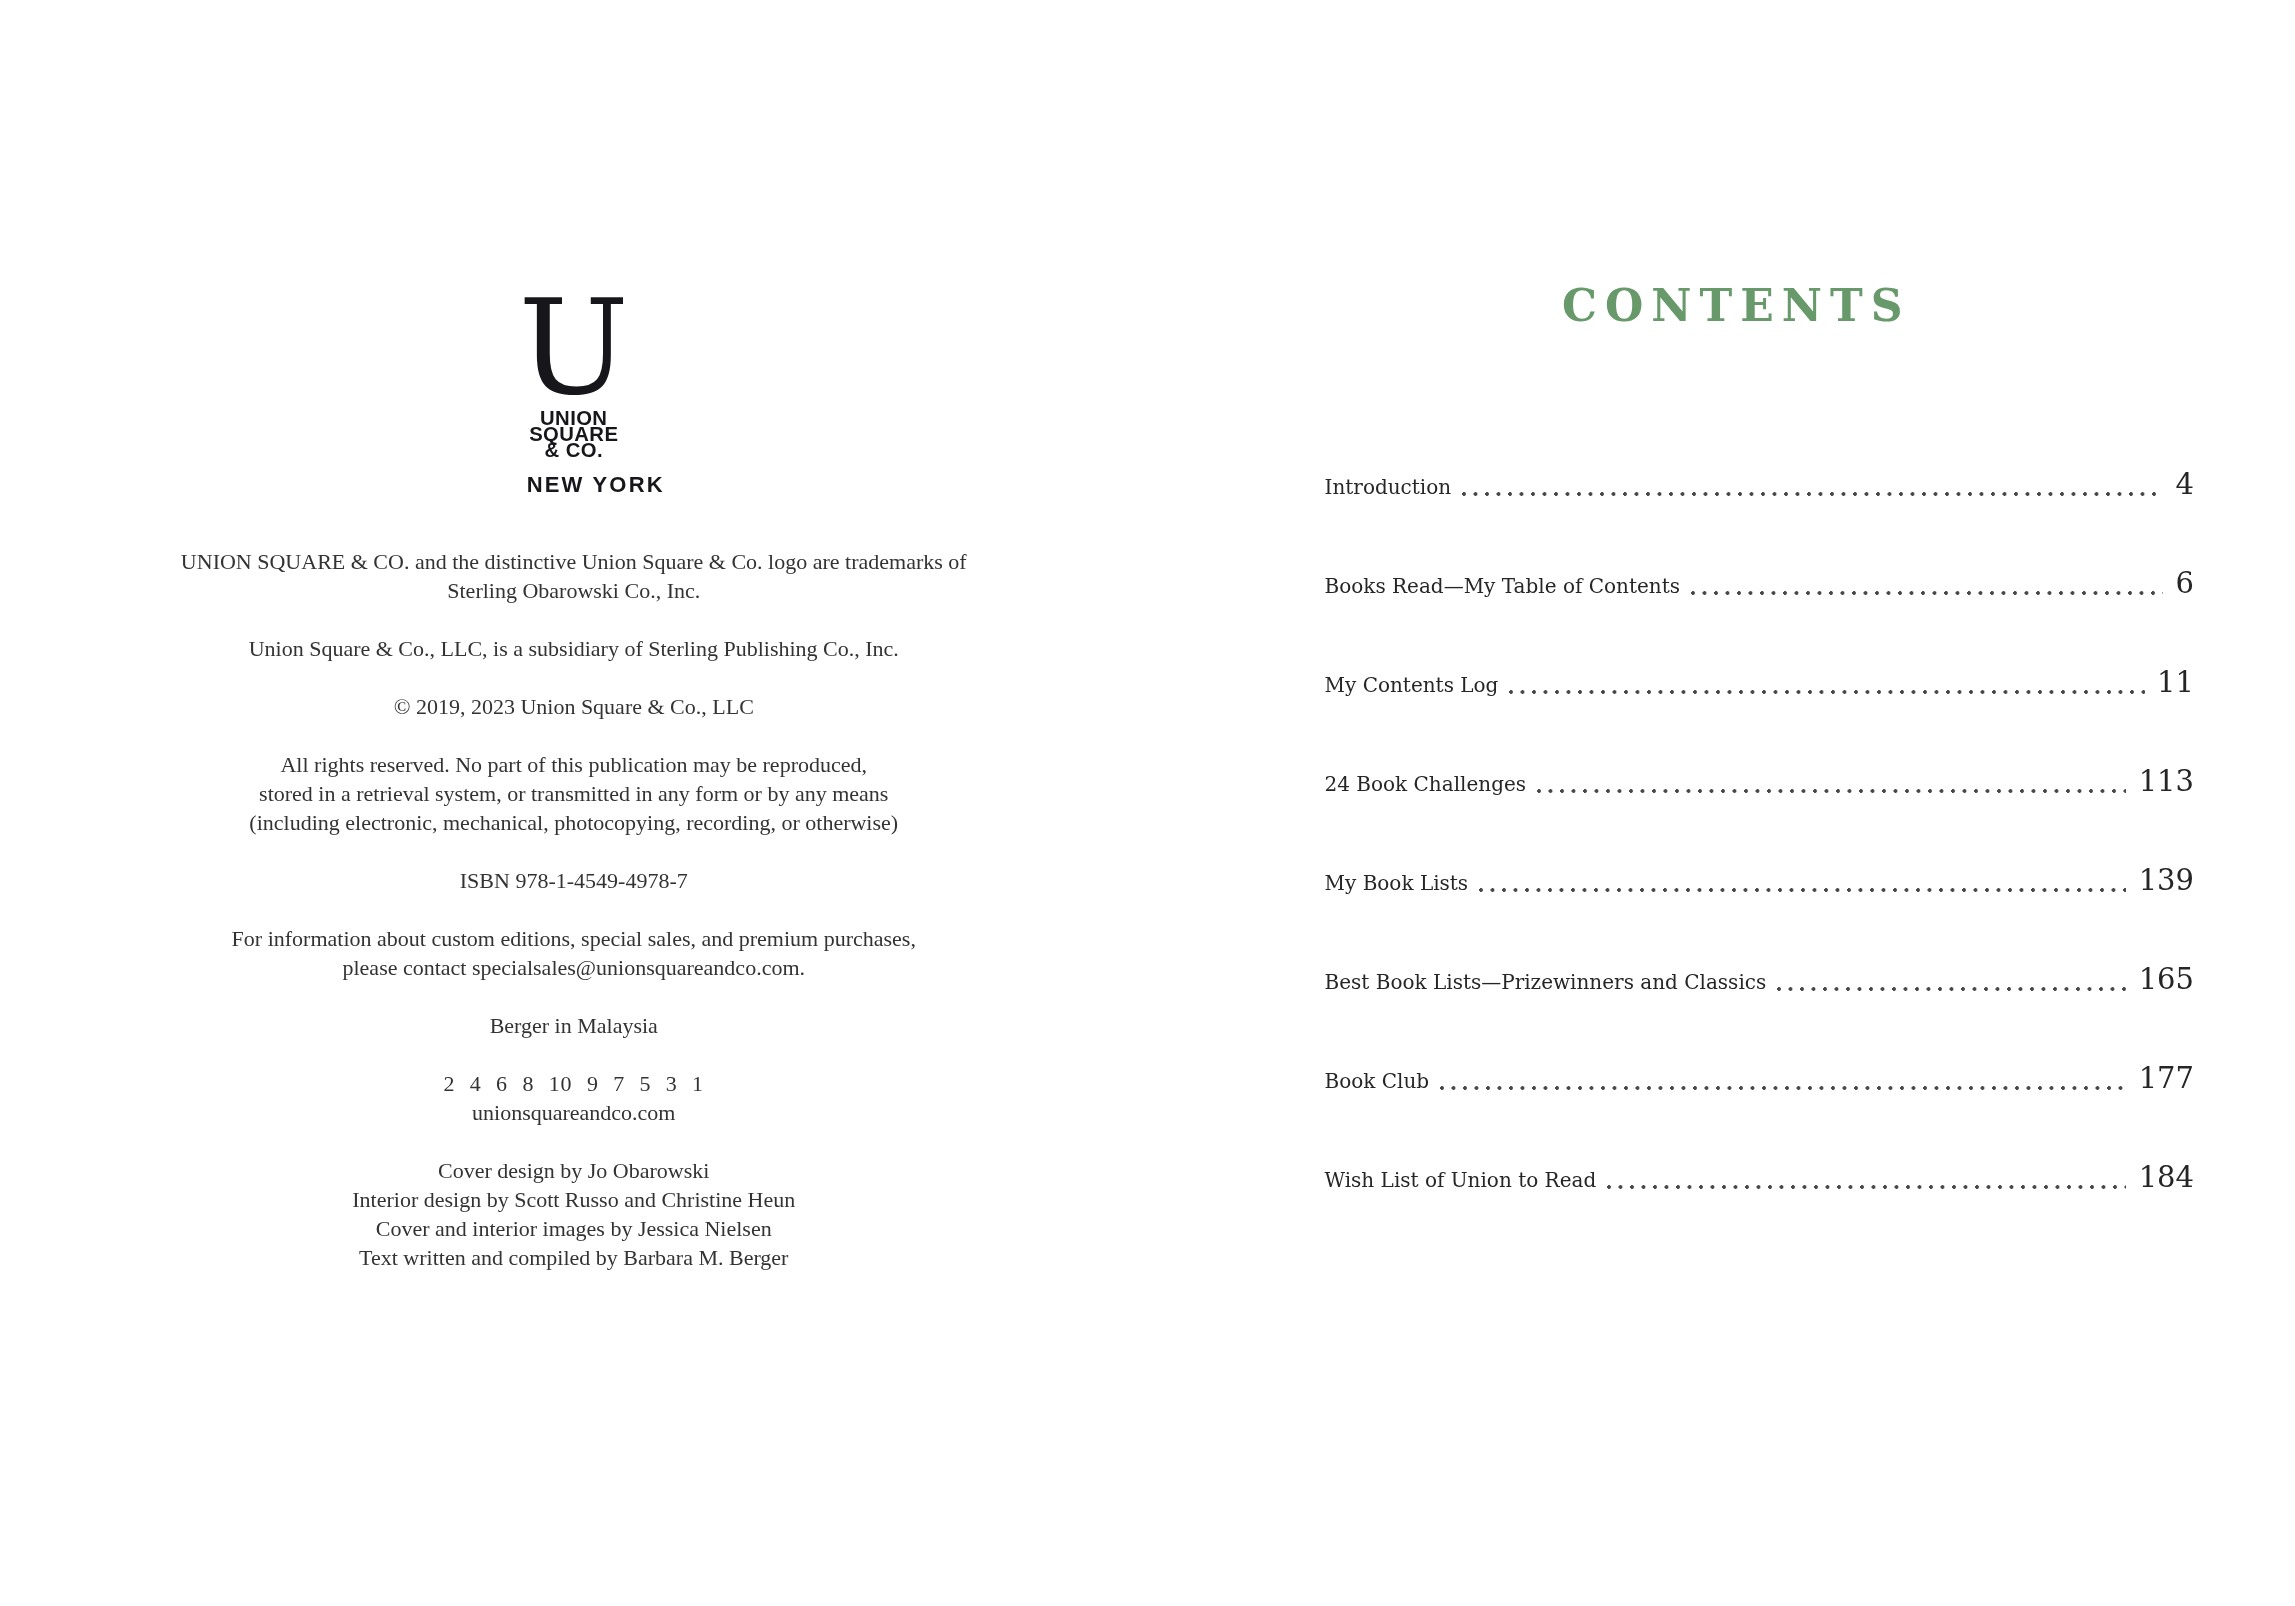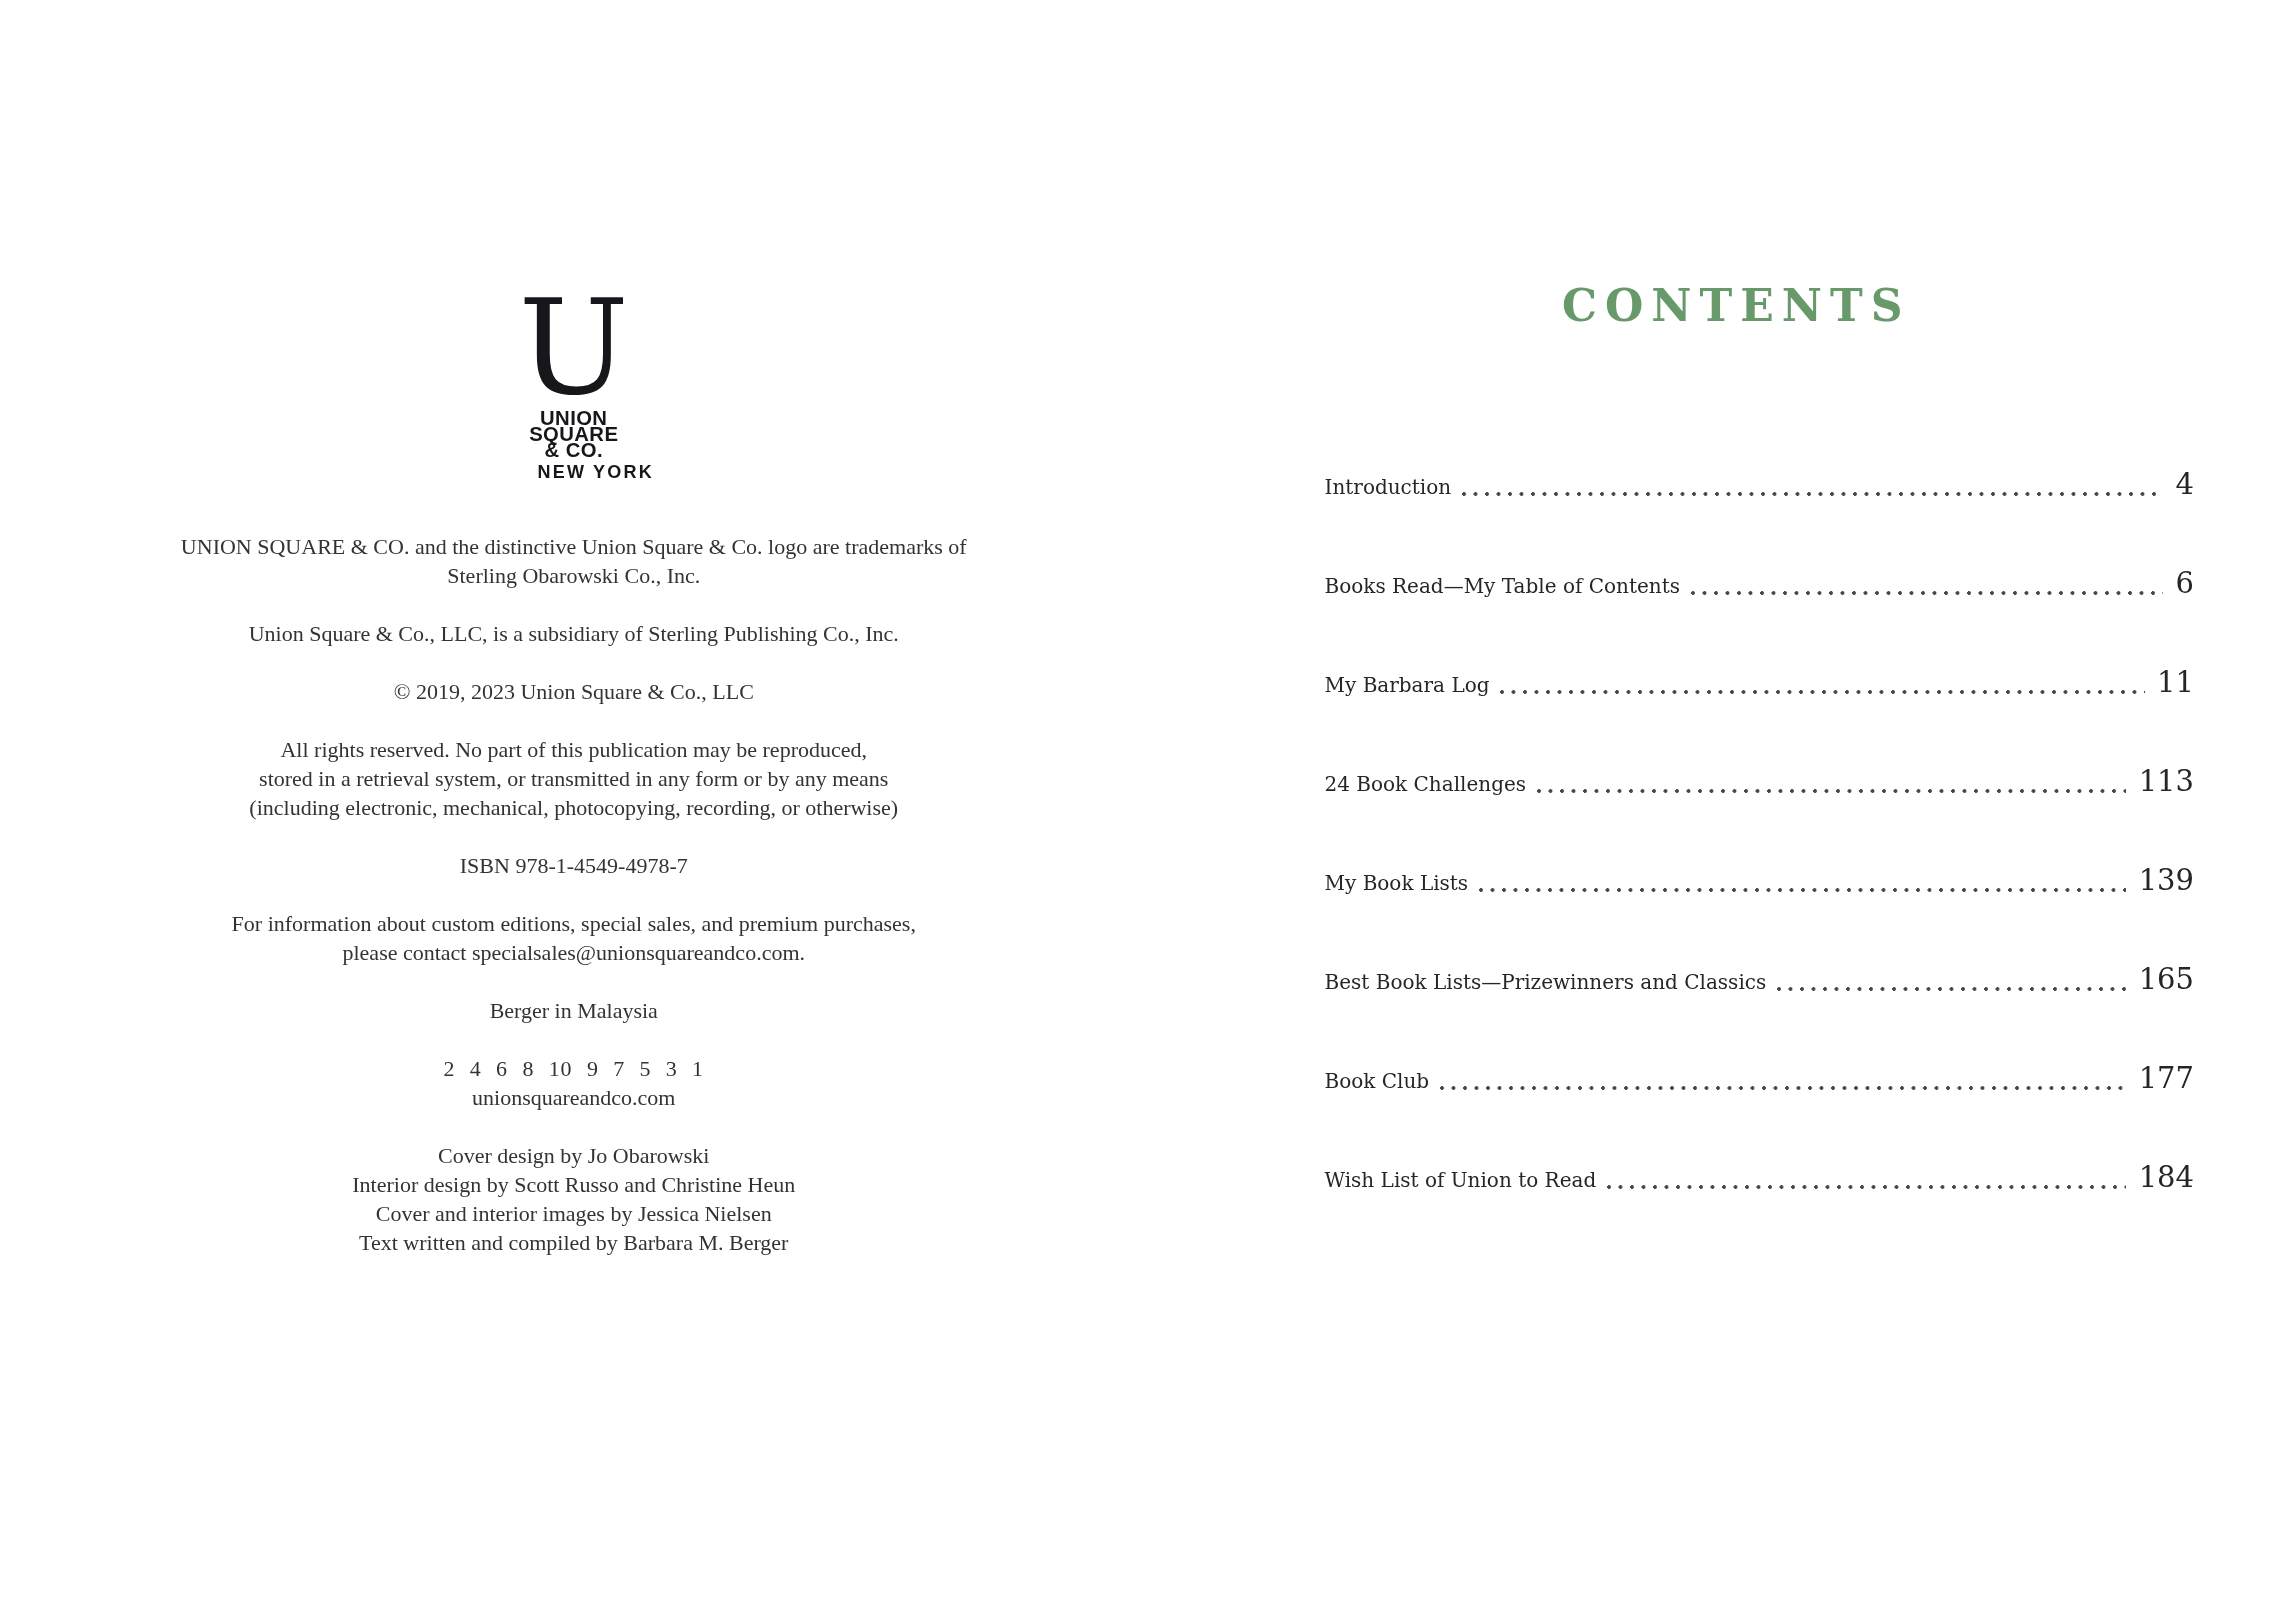--- a/index.html
+++ b/index.html
@@ -45,24 +45,24 @@
   .logo-name {
     margin-top: 10.6px;
     font-family: "Liberation Sans", sans-serif;
     font-weight: 700;
     font-size: 20.3px;
     line-height: 16px;
     letter-spacing: 0.4px;
     color: #17161a;
   }
   .logo-city {
-    margin-top: 4px;
+    margin-top: 14px;
     font-family: "Liberation Sans", sans-serif;
     font-weight: 700;
-    font-size: 18px;
+    font-size: 22px;
     letter-spacing: 2.2px;
     color: #17161a;
     padding-left: 44px;
   }
   .copyright-paragraphs {
     margin-top: 49px;
     font-size: 22px;
     line-height: 29px;
     color: #333333;
   }
@@ -186,21 +186,21 @@
             <span class="toc-title">Introduction</span>
             <span class="leader"></span>
             <span class="toc-page">4</span>
           </div>
           <div class="toc-row">
             <span class="toc-title">Books Read—My Table of Contents</span>
             <span class="leader"></span>
             <span class="toc-page">6</span>
           </div>
           <div class="toc-row">
-            <span class="toc-title">My Barbara Log</span>
+            <span class="toc-title">My Contents Log</span>
             <span class="leader"></span>
             <span class="toc-page">11</span>
           </div>
           <div class="toc-row">
             <span class="toc-title">24 Book Challenges</span>
             <span class="leader"></span>
             <span class="toc-page">113</span>
           </div>
           <div class="toc-row">
             <span class="toc-title">My Book Lists</span>

